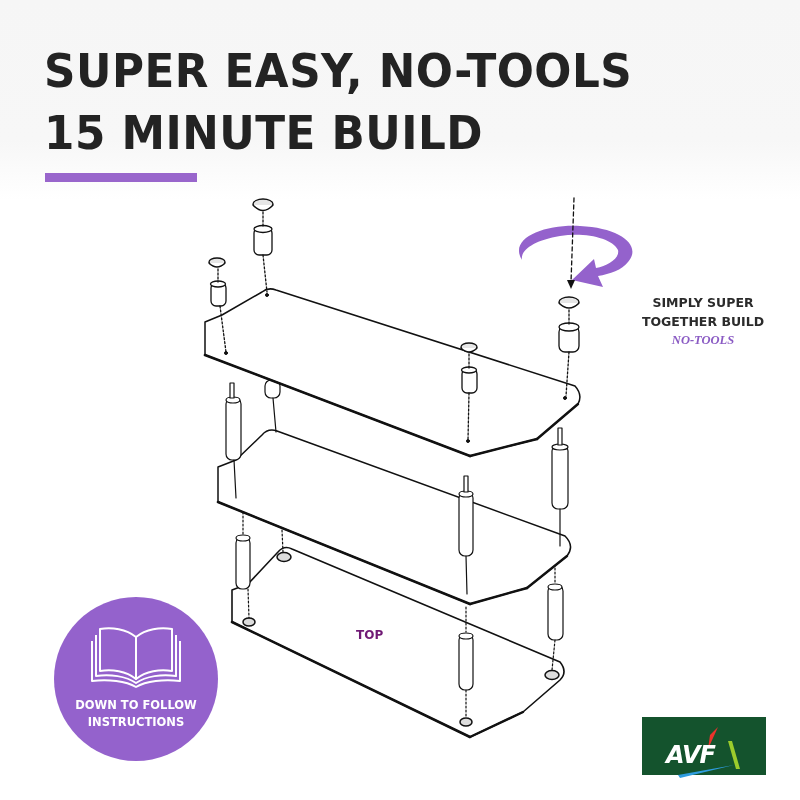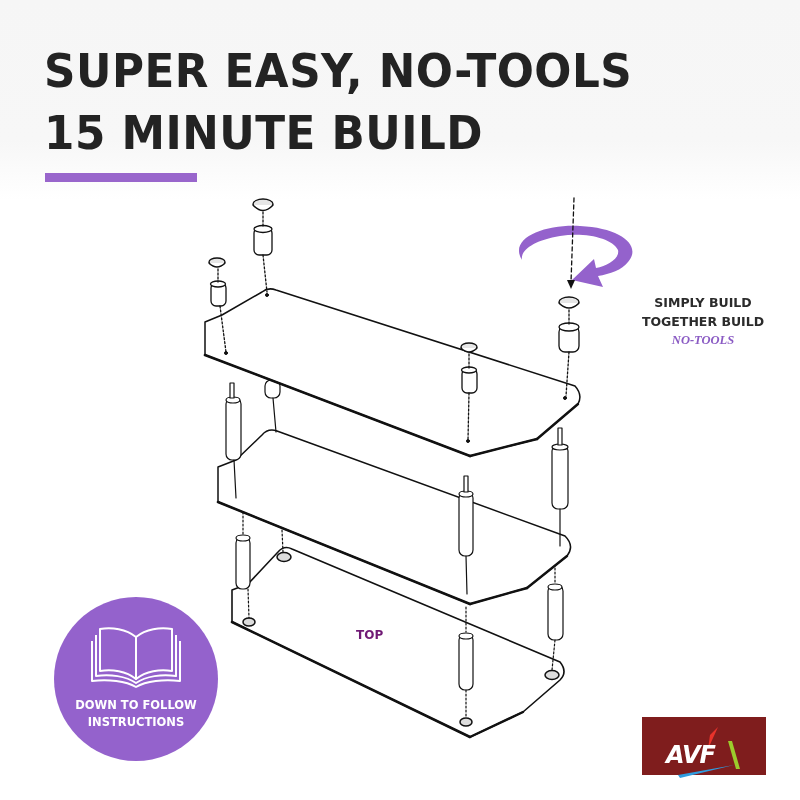--- a/index.html
+++ b/index.html
@@ -37,21 +37,21 @@
   }
   .badge svg { position: absolute; left: 34px; top: 22px; }
   .badge-text {
     position: absolute; left: 0; top: 100px; width: 164px; text-align: center;
     color: #ffffff; font-weight: bold; font-size: 11.5px; line-height: 17px;
     font-family: "DejaVu Sans", sans-serif;
   }
   .badge-text span { display: block; white-space: nowrap; }
   .logo {
     position: absolute; left: 642px; top: 717px; width: 124px; height: 58px;
-    background: #7f1d1d;
+    background: #14532d;
   }
   .logo-text {
     position: absolute; left: 24px; top: 24px; color: #ffffff;
     font-family: "DejaVu Sans", sans-serif; font-weight: bold; font-style: italic;
     font-size: 24px; letter-spacing: -1px;
   }
   .top-label {
     position: absolute; left: 356px; top: 628px;
     font-family: "DejaVu Sans", sans-serif; font-weight: bold; font-size: 12px; color: #701a75;
   }
@@ -166,21 +166,21 @@
   <g>
     <path d="M522,260 C508,238 545,224 580,226 C622,228 642,246 628,262 C622,270 610,274 598,276 L603,287 L572,280 L594,259 L596,268 C608,266 620,258 618,250 C612,238 585,232 560,236 C535,240 520,250 522,260 Z" fill="#9462cc" stroke="none"></path>
     <line x1="574" y1="198" x2="571" y2="282" stroke="#111" stroke-width="1.3" stroke-dasharray="4 3"></line>
     <path d="M567,280 L571,289 L575,280" fill="#111" stroke="none"></path>
   </g>
 </svg>
 
 <div class="top-label">TOP</div>
 
 <div class="callout">
-  <span>SIMPLY BUILD</span>
+  <span>SIMPLY SUPER</span>
   <span>TOGETHER BUILD</span>
   <span class="em">NO-TOOLS</span>
 </div>
 
 <div class="badge">
   <svg width="96" height="72" viewBox="0 0 96 72" fill="none" stroke="#ffffff" stroke-width="2" stroke-linejoin="round">
     <path d="M48,18 C38,10 24,8 12,10 L12,52 C24,50 38,52 48,60 Z"></path>
     <path d="M48,18 C58,10 72,8 84,10 L84,52 C72,50 58,52 48,60 Z"></path>
     <path d="M8,16 L8,57 C22,55 38,57 48,64 C58,57 74,55 88,57 L88,16"></path>
     <path d="M4,22 L4,62 C20,60 38,62 48,68 C58,62 76,60 92,62 L92,22"></path>

